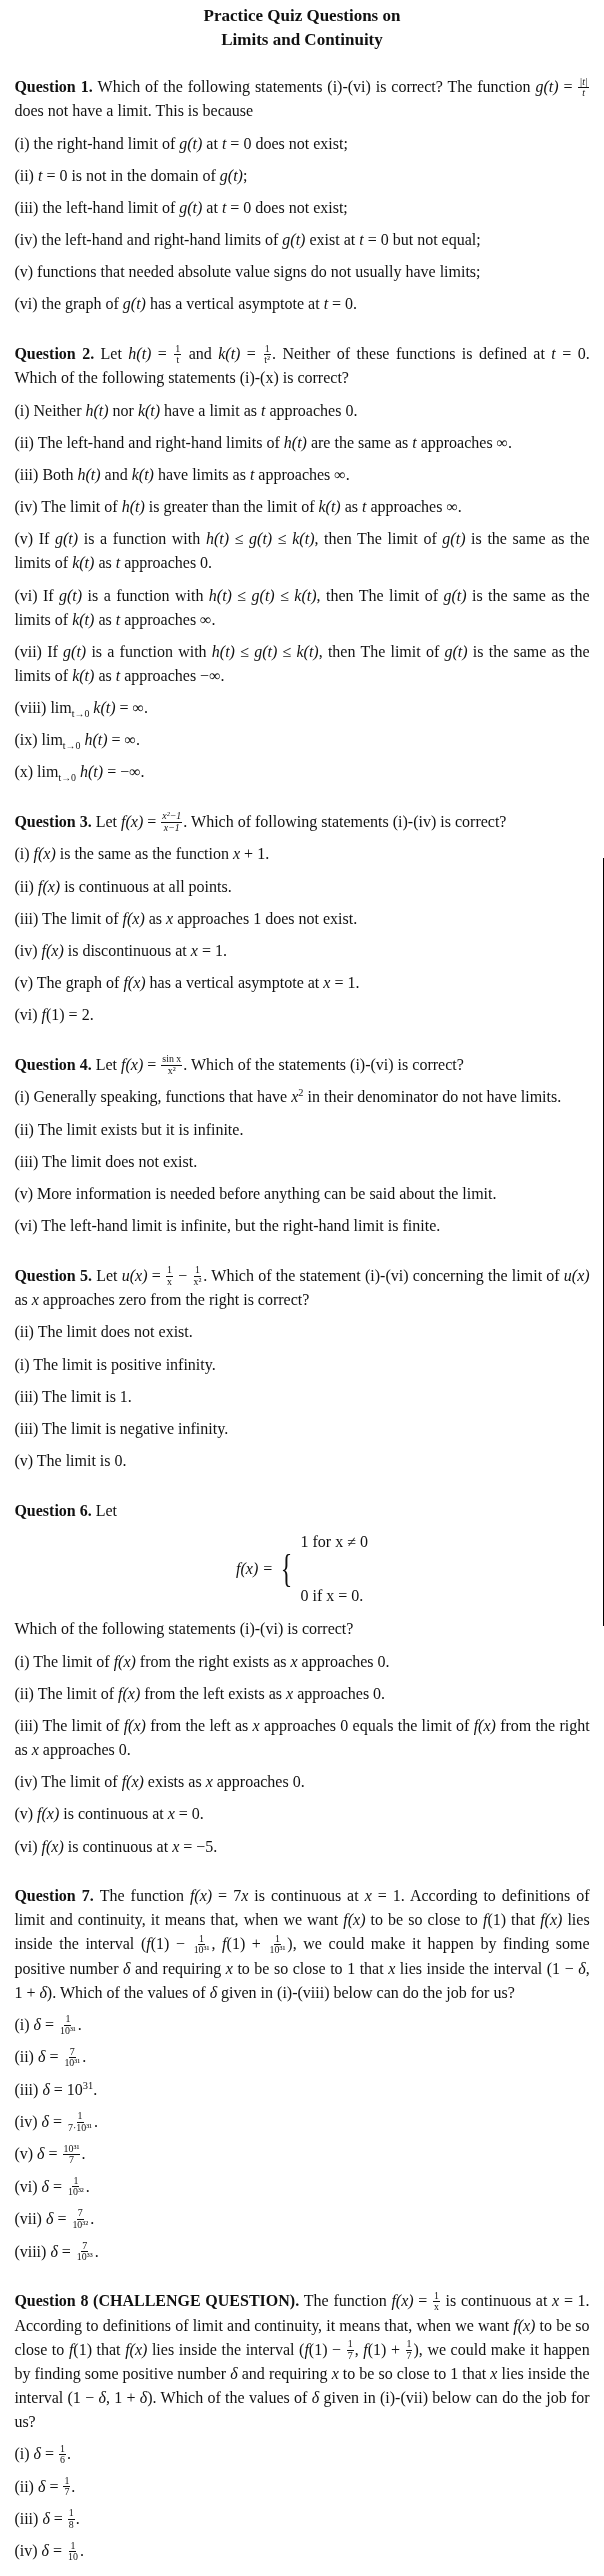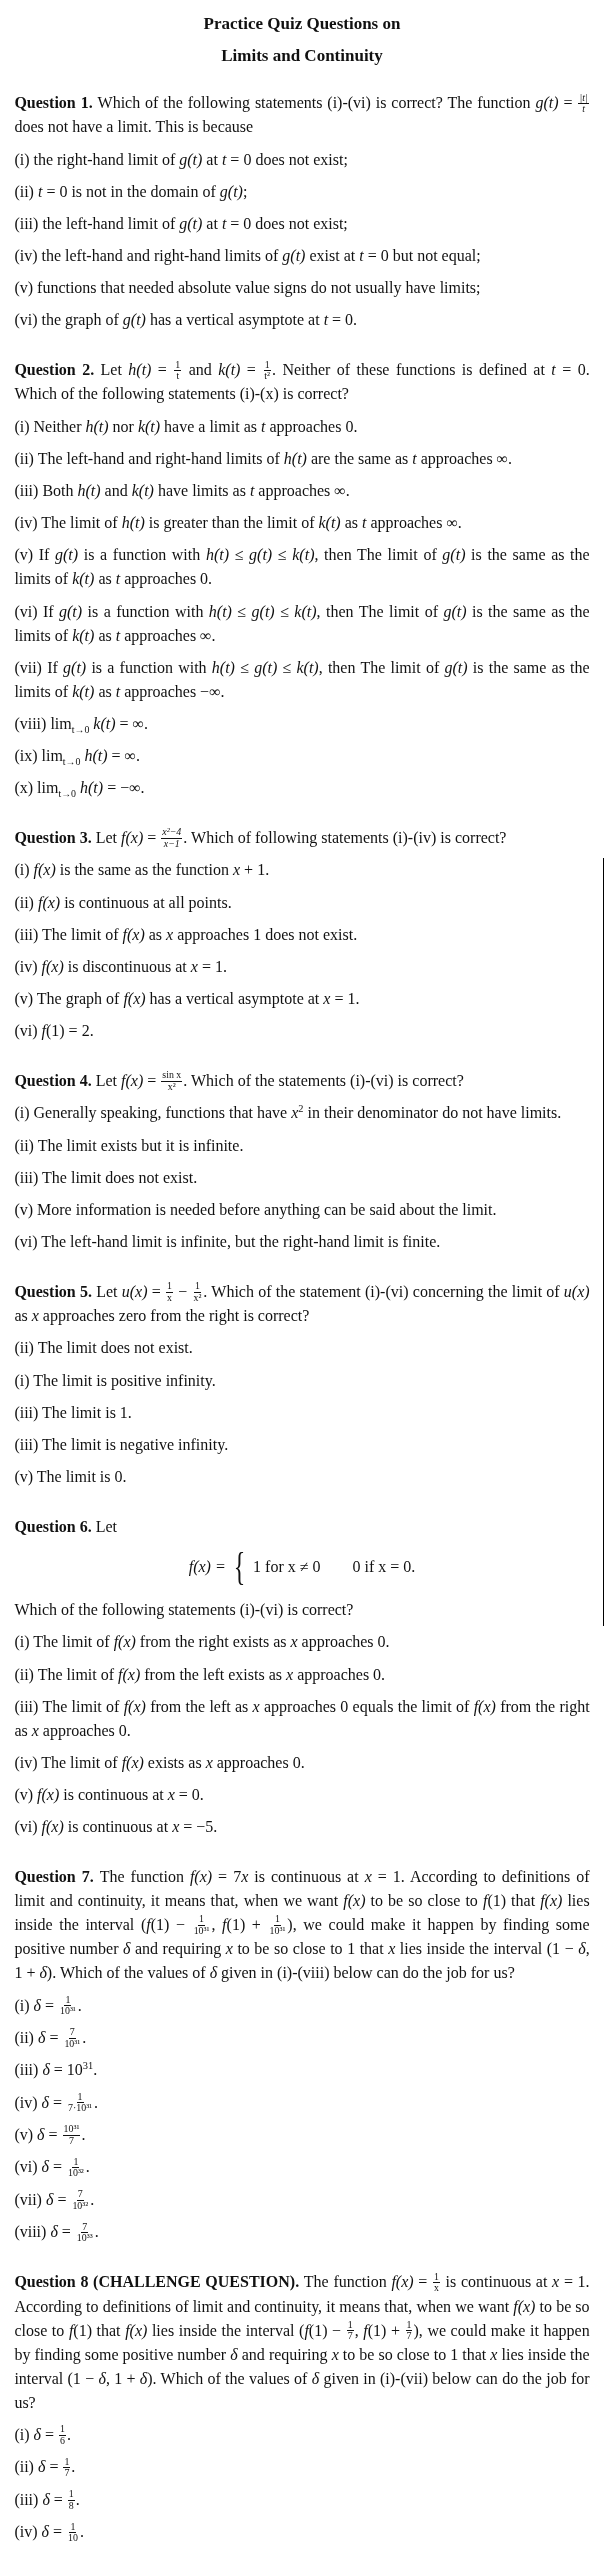--- a/index.html
+++ b/index.html
@@ -14,42 +14,42 @@
   }
   .page { padding: 0 0 20.6px 0; position: relative; }
   .title {
     text-align: center;
     font-weight: bold;
     font-size: 17px;
     line-height: 24px;
     padding-top: 4.1px;
     margin: 0 0 23px 0;
   }
-  .title div { margin: 8px; }
+  .title div { margin: 0; }
   .question { margin: 0 14.4px 0 14.4px; }
   .q-stem { text-align: justify; margin: 0 0 8.2px 0; }
   .q-head { font-weight: bold; }
   .q-opt { margin: 0 0 8.2px 0; text-align: justify; }
   .q-gap { height: 17.5px; }
   .m { font-style: italic; }
   .frac {
     display: inline-flex; flex-direction: column; align-items: center;
     vertical-align: middle; font-size: 0.62em; line-height: 1.05em;
     margin: 0 1px; position: relative; top: -1px;
   }
   .frac .num { border-bottom: 0.8px solid #111; padding: 0 1px; }
   .frac .den { padding: 0 1px; }
   sup { font-size: 0.65em; line-height: 0; }
   sub { font-size: 0.62em; line-height: 0; }
   .display {
     display: flex; justify-content: center; align-items: center;
     margin: 3.1px 0 11.3px 0;
   }
   .brace { font-size: 40px; line-height: 40px; margin: 0 4.1px; font-weight: 200; transform: scaleX(0.6); }
-  .cases { display: flex; flex-direction: row; line-height: 21.6px; gap: 32px; }
+  .cases { display: flex; flex-direction: column; line-height: 21.6px; gap: 32px; }
   .scroll-line {
     position: absolute; left: 603px; width: 1px; top: 858px; height: 768px; background: #000;
   }
 </style>
 </head>
 <body>
 
 <div class="page">
   <div class="title">
     <div>Practice Quiz Questions on</div>
@@ -84,21 +84,21 @@
         <div class="q-opt">(v) If <span class="m">g(t)</span> is a function with <span class="m">h(t)</span> ≤ <span class="m">g(t)</span> ≤ <span class="m">k(t)</span>, then The limit of <span class="m">g(t)</span> is the same as the limits of <span class="m">k(t)</span> as <span class="m">t</span> approaches 0.</div>
         <div class="q-opt">(vi) If <span class="m">g(t)</span> is a function with <span class="m">h(t)</span> ≤ <span class="m">g(t)</span> ≤ <span class="m">k(t)</span>, then The limit of <span class="m">g(t)</span> is the same as the limits of <span class="m">k(t)</span> as <span class="m">t</span> approaches ∞.</div>
         <div class="q-opt">(vii) If <span class="m">g(t)</span> is a function with <span class="m">h(t)</span> ≤ <span class="m">g(t)</span> ≤ <span class="m">k(t)</span>, then The limit of <span class="m">g(t)</span> is the same as the limits of <span class="m">k(t)</span> as <span class="m">t</span> approaches −∞.</div>
         <div class="q-opt">(viii) lim<sub>t→0</sub> <span class="m">k(t)</span> = ∞.</div>
         <div class="q-opt">(ix) lim<sub>t→0</sub> <span class="m">h(t)</span> = ∞.</div>
         <div class="q-opt">(x) lim<sub>t→0</sub> <span class="m">h(t)</span> = −∞.</div>
       </div>
       <div class="q-gap"></div>
       <div class="question">
         <div class="q-stem"><span class="q-head">Question 3. </span>Let <span class="m">f(x)</span> = <span class="frac">
-            <span class="num" style="font-style: italic;">x²−4</span>
+            <span class="num" style="font-style: italic;">x²−1</span>
             <span class="den" style="font-style: italic;">x−1</span>
           </span>. Which of following statements (i)-(iv) is correct?</div>
         <div class="q-opt">(i) <span class="m">f(x)</span> is the same as the function <span class="m">x</span> + 1.</div>
         <div class="q-opt">(ii) <span class="m">f(x)</span> is continuous at all points.</div>
         <div class="q-opt">(iii) The limit of <span class="m">f(x)</span> as <span class="m">x</span> approaches 1 does not exist.</div>
         <div class="q-opt">(iv) <span class="m">f(x)</span> is discontinuous at <span class="m">x</span> = 1.</div>
         <div class="q-opt">(v) The graph of <span class="m">f(x)</span> has a vertical asymptote at <span class="m">x</span> = 1.</div>
         <div class="q-opt">(vi) <span class="m">f</span>(1) = 2.</div>
       </div>
       <div class="q-gap"></div>

